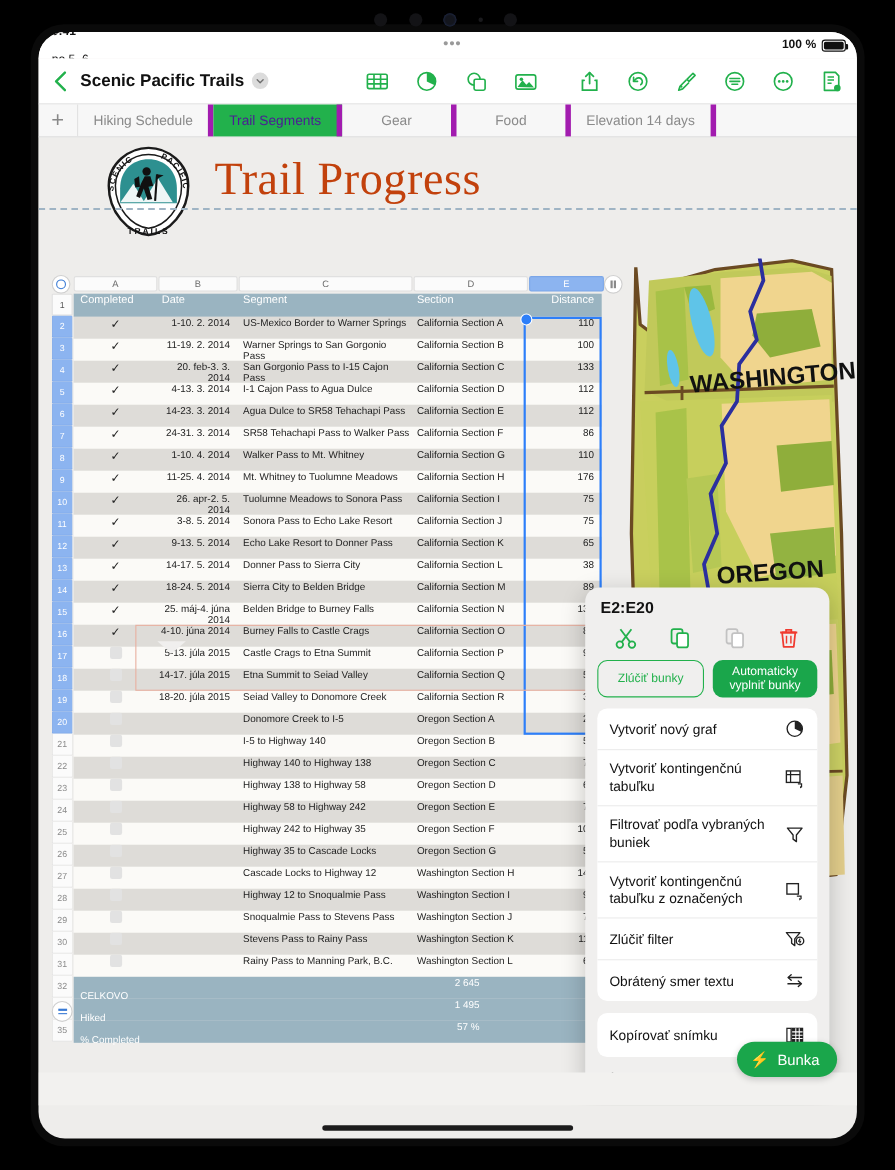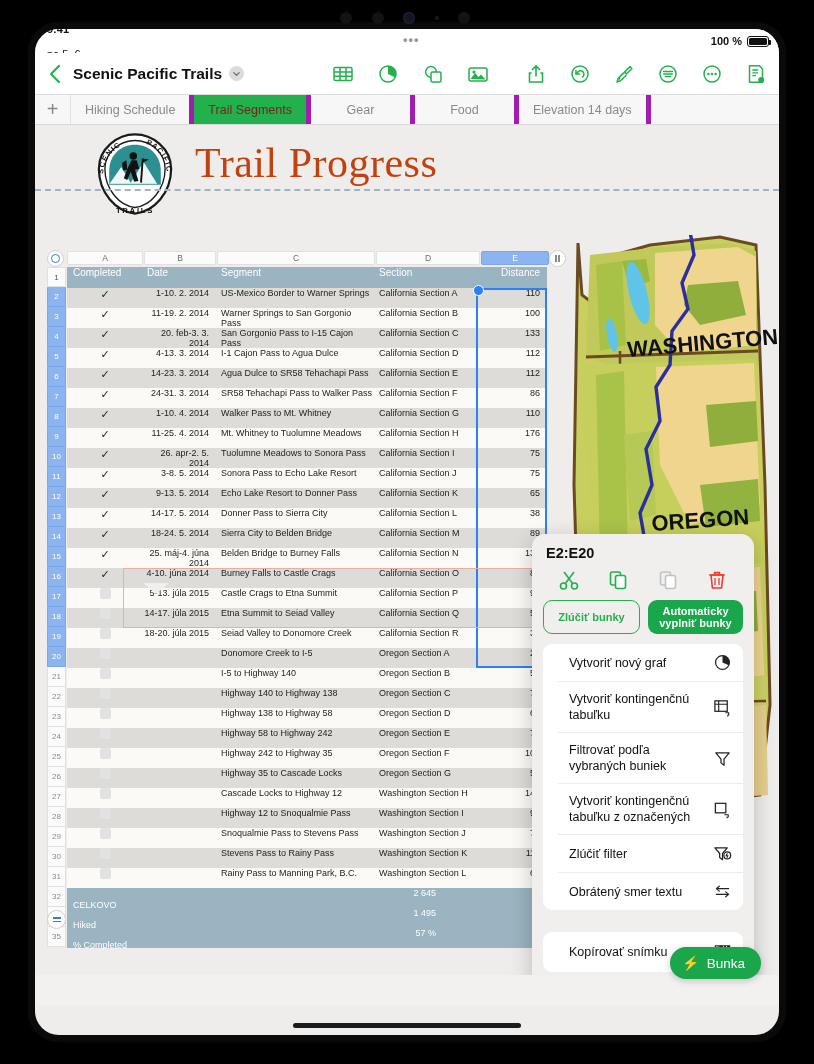--- a/index.html
+++ b/index.html
@@ -87,21 +87,21 @@
   }
   #tab-add {
     width: 36px; display:flex;align-items:center;justify-content:center;
     color:#888; font-size:20px; border-right:1px solid #e2e2e2;
   }
   .tab {
     display:flex;align-items:center;justify-content:center;
     padding: 0 14px; color:#8a8a8a; border-right:5px solid #a21caf;
     white-space:nowrap;
   }
-  .tab.active { background:#22b14c; color:#7f1d1d; font-weight:500; }
+  .tab.active { background:#22b14c; color:#4c1d95; font-weight:500; }
 
   
   #canvas {
     position:absolute; left:0; top:96px; width:744px; height: 880px;
     background:#eeedeb; overflow:hidden;
   }
 
   
   #hdr { position:absolute; left:0; top:0; width:744px; height:96px; }
   #logo { position:absolute; left:57px; top:6px; width:86px; height:86px; }
@@ -188,28 +188,28 @@
   #popup {
     position:absolute; left:497px; top:409px; width:222px; height:460px;
     background:#f0efee; border-radius:13px;
     box-shadow: 0 6px 22px rgba(0,0,0,0.22);
     overflow:hidden;
     font-size: 12.5px; color:#111;
   }
   #pop-range { padding: 11px 0 7px 14px; font-size:14.5px; font-weight:700; }
   #pop-icons { display:flex; justify-content:space-around; padding: 1px 12px 9px; }
   .pop-ic { width:22px;height:22px; }
-  #pop-btns { display:flex; gap:8px; padding: 0 11px 10px; font-weight: bold; }
+  #pop-btns { display:flex; gap:8px; padding: 0 11px 10px; }
   .pbtn {
     flex:1; height:34px; border-radius:9px; display:flex;align-items:center;justify-content:center;
     text-align:center; font-size:11px; line-height:12px; padding:0 4px;
   }
   .pbtn.outline { border:1.3px solid #22b14c; color:#22b14c; background:transparent; }
   .pbtn.filled { background:#1aa64b; color:#fff; }
-  .pgroup { background:#fff; border-radius:9px; margin: 0 11px 22px; overflow:hidden;padding-left:15px; }
+  .pgroup { background:#fff; border-radius:9px; margin: 0 11px 11px; overflow:hidden; }
   .pitem {
     display:flex;align-items:center; justify-content:space-between;
     padding: 9px 11px; border-bottom:1px solid #ececec;
     min-height:35px;
   }
   .pitem:last-child { border-bottom:none; }
   .pitem .lbl { line-height:16px; padding-right:8px; }
   .pitem .ic { width:19px;height:19px;flex:none; }
   #pop-quick-label {
     padding: 3px 0 6px 14px; font-size:9.5px; color:#8a8a8a; letter-spacing:0.6px;

